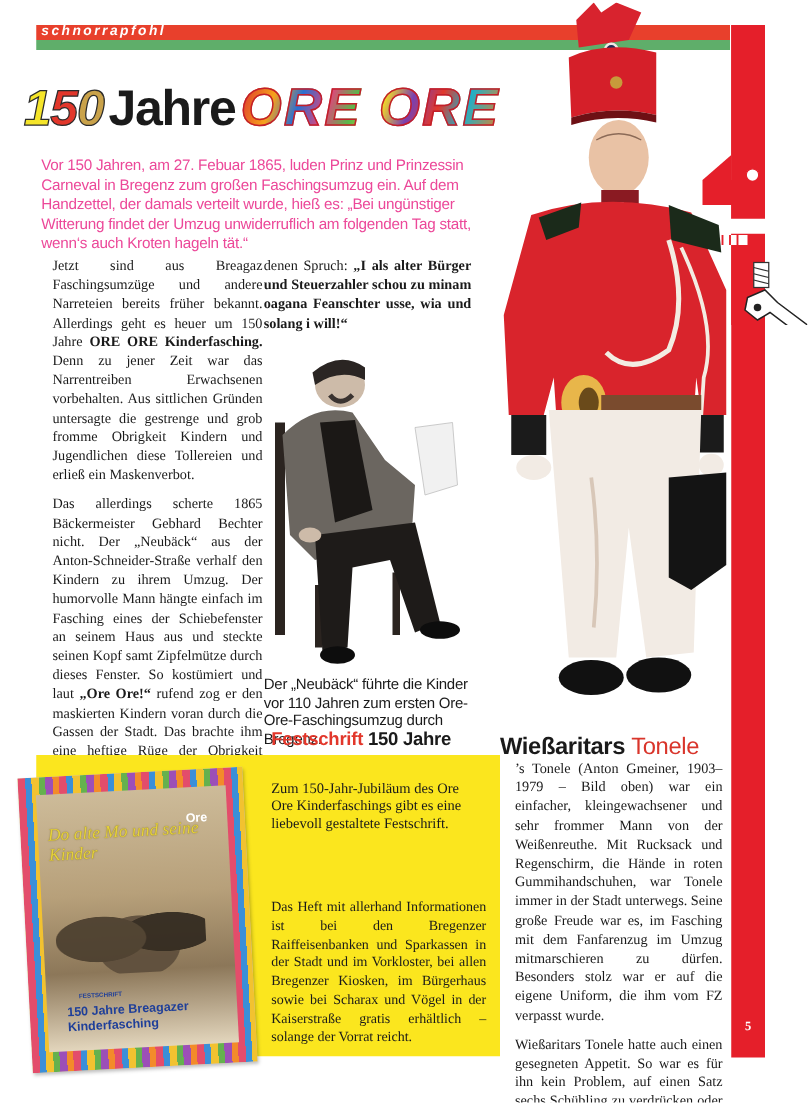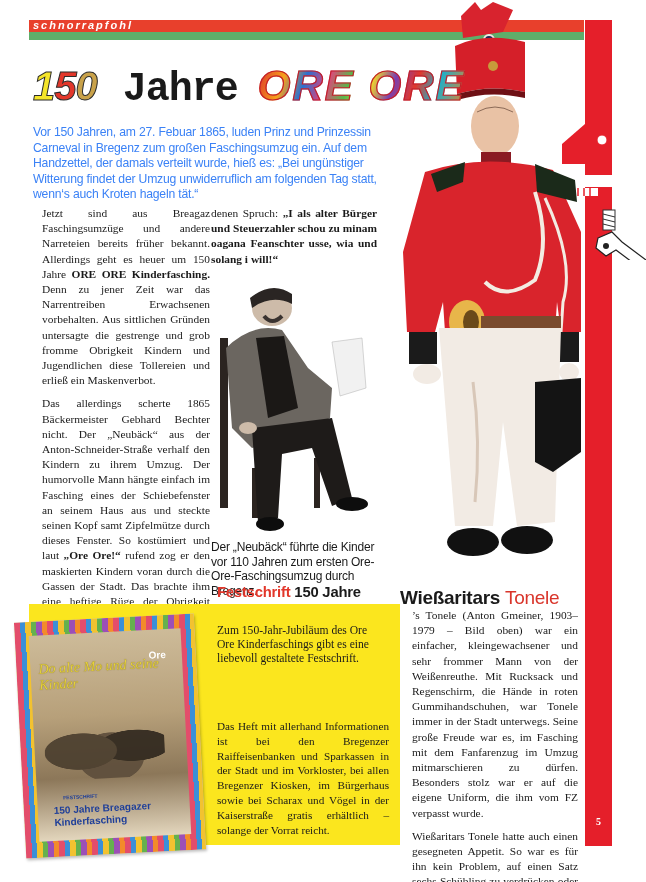--- a/index.html
+++ b/index.html
@@ -12,37 +12,37 @@
   .band-green { left:29px; top:32px; width:555px; height:8px; background:#5fae6a; }
   .kicker { left:33px; top:19px; font-family:"Liberation Sans", sans-serif; font-weight:bold; font-style:italic;
             font-size:11px; letter-spacing:2px; color:#ffffff; line-height:13px;text-align:center; }
 
   
   .side-bar { left:585px; top:20px; width:27px; height:826px; background:#e51f2a; }
   .page-num { left:585px; top:816px; width:27px; text-align:center; color:#ffffff;
               font-family:"Liberation Serif", serif; font-weight:bold; font-size:10px; }
 
   
-  .headline { left:33px; top:62px; height:48px; display:flex; align-items:baseline; gap:4px; }
+  .headline { left:19px; top:62px; height:48px; display:flex; align-items:baseline; gap:4px; }
   .h-150 { font-family:"Liberation Sans", sans-serif; font-weight:bold; font-style:italic; font-size:40px;
            letter-spacing:-1px; }
   .h-150 .d1 { color:#f5e52a; -webkit-text-stroke:1px #2b2b2b; }
   .h-150 .d2 { color:#e2372b; -webkit-text-stroke:1px #2b2b2b; }
   .h-150 .d3 { color:#c9a24a; -webkit-text-stroke:1px #2b2b2b; }
-  .h-jahre { font-family:Liberation Mono, monospace; font-weight:bold; font-size:40px; color:#1a1a1a;
-             letter-spacing:-1px; margin-left:22px; }
+  .h-jahre { font-family:Liberation Sans, sans-serif; font-weight:bold; font-size:40px; color:#1a1a1a;
+             letter-spacing:-1px; margin-left:0; }
   .h-ore { font-family:"Liberation Sans", sans-serif; font-weight:900; font-style:italic; font-size:42px;
-           letter-spacing:2px; margin-left:16px;
+           letter-spacing:2px; margin-left:0;
            background:linear-gradient(110deg,#d9272e 0%,#f7a21b 14%,#2a6fd1 24%,#e0457b 34%,#58b94a 44%,#f0d72a 54%,#7a3fb0 64%,#e2372b 74%,#1db0c9 84%,#f27d20 100%);
            -webkit-background-clip:text; background-clip:text; color:transparent;
            -webkit-text-stroke:1.2px #c21f2a; }
 
   
   .intro { left:33px; top:125px; width:376px; font-family:"Liberation Sans", sans-serif; font-size:12.2px;
-           line-height:15.6px; color:#3b82f6; letter-spacing:-0.2px; }
+           line-height:15.6px; color:#ec4899; letter-spacing:-0.2px; }
 
   
   .col { font-size:11.4px; line-height:15.2px; text-align:justify; color:#1a1a1a; }
   .col p { margin:0 0 8px 0; }
   .col b { font-weight:bold; }
   .col1 { left:42px; top:206px; width:168px; }
   .subhead { font-family:"Liberation Sans", sans-serif; font-size:12.4px; color:#1a1a1a; margin:0 0 7px 0;
              letter-spacing:-0.2px; }
   .col2 { left:211px; top:206px; width:166px; }
 

